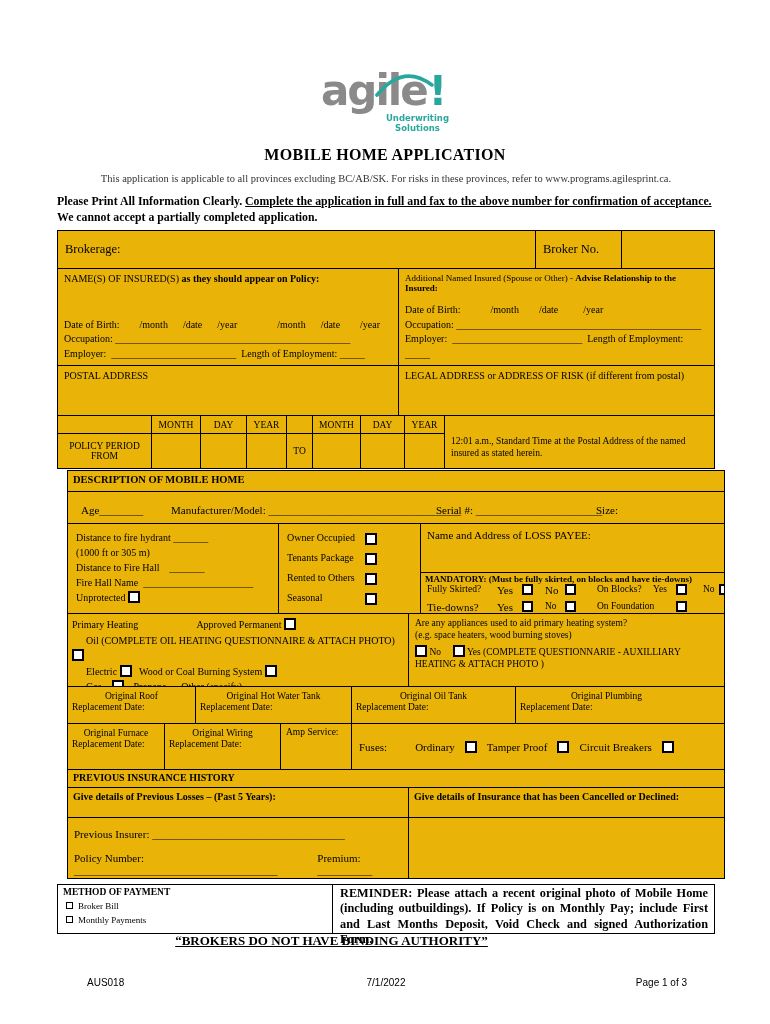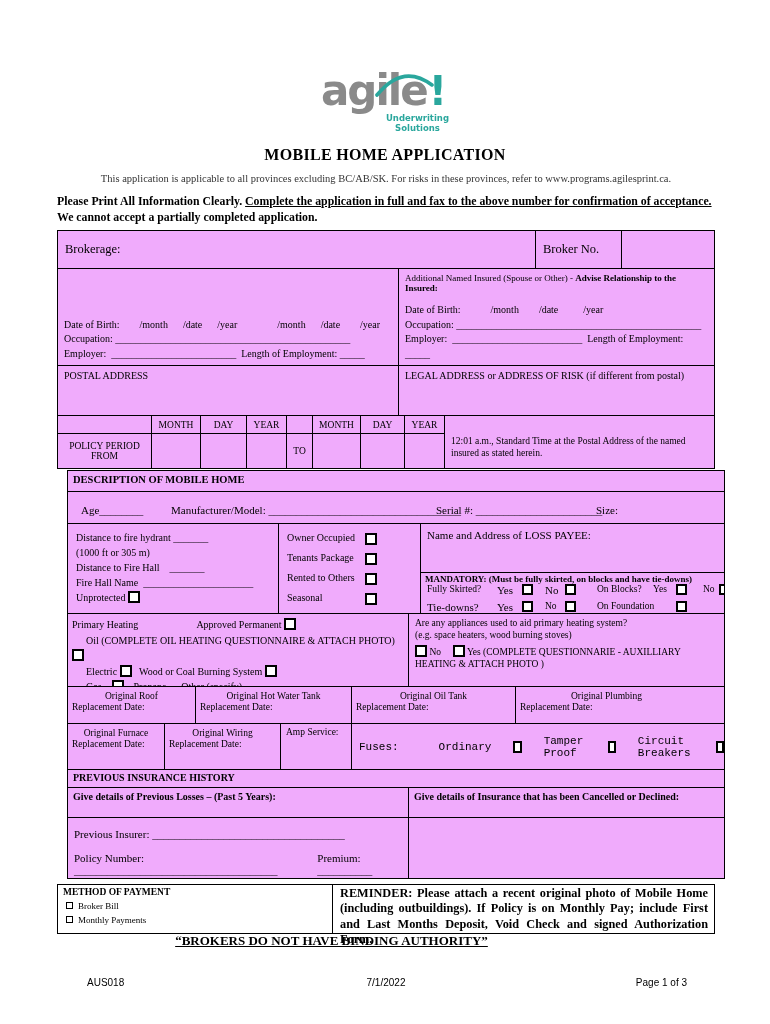--- a/index.html
+++ b/index.html
@@ -25,21 +25,21 @@
     font-family:"DejaVu Sans", sans-serif; font-weight:bold; font-size:8.5px;
     line-height:1.15; color:#2aa79d; }
 
   
   .doc-title { left:0; top:146px; width:770px; text-align:center;
     font-weight:bold; font-size:16px; letter-spacing:.3px; }
   .intro { left:57px; top:173px; width:658px; text-align:center; font-size:10.5px; color:#333; }
   .instructions { left:57px; top:194px; width:660px; font-weight:bold; font-size:11.8px; line-height:1.32; }
 
   
-  .tbl { border:1px solid #000; width:658px; background:#f0abfc; }
+  .tbl { border:1px solid #000; width:658px; background:#eab308; }
   .row { display:grid; border-bottom:1px solid #000; }
   .row:last-child { border-bottom:none; }
   .cell { border-right:1px solid #000; position:relative; overflow:hidden; }
   .cell.last { border-right:none; }
 
   
   .cb { display:inline-block; width:12px; height:12px; border:2px solid #000;
         background:#fff; vertical-align:-2px; }
   .cbs { display:inline-block; width:7px; height:7px; border:1px solid #000;
         background:#fff; vertical-align:0px; margin-right:5px; }
@@ -83,21 +83,21 @@
   .t2-heat { grid-template-columns:341px 1fr; height:73px; }
   .heat-cell { padding:3px 4px 0 4px; font-size:10px; line-height:1.55; }
   .heat-l1 .gap1 { display:inline-block; width:58px; }
   .heat-ind { text-indent:14px; }
   .app-cell { padding:3px 6px 0 6px; font-size:9.5px; line-height:1.3; }
   .t2-rep1 { grid-template-columns:128px 156px 164px 1fr; height:37px; }
   .t2-rep2 { grid-template-columns:97px 116px 71px 1fr; height:46px; }
   .rep-title { text-align:center; font-size:9.5px; padding-top:4px; }
   .rep-sub { font-size:9.5px; padding:1px 0 0 4px; }
   .amp { font-size:9.5px; padding:3px 0 0 5px; }
-  .fuse-cell { display:flex; align-items:center; font-size:11px; gap:22px; padding-left:7px;font-family:Liberation Mono, monospace; }
+  .fuse-cell { display:flex; align-items:center; font-size:11px; gap:10px; padding-left:7px; }
   .fuse-cell .lbl1 { margin-right:18px; }
   .t2-hist-hdr { height:17px; padding:2px 5px 0 5px; font-weight:bold; font-size:10px; }
   .t2-give { grid-template-columns:341px 1fr; height:30px; }
   .give { padding:3px 5px; font-weight:bold; font-size:10px; }
   .t2-prev { grid-template-columns:341px 1fr; height:60px; }
   .prev-cell { padding:10px 6px 0 6px; font-size:11px; }
   .prev-l2 { margin-top:12px; display:flex; gap:18px; }
 
   
   .payrow { left:57px; top:884px; width:658px; display:grid; grid-template-columns:276px 1fr; }
@@ -140,20 +140,21 @@
   <div class="abs tbl t1">
 
     <div class="row t1-broker">
       <div class="cell">Brokerage:</div>
       <div class="cell">Broker No.</div>
       <div class="cell last"></div>
     </div>
 
     <div class="row t1-insured">
       <div class="cell ins-cell">
+        <div class="ins-title"><span>NAME(S) OF INSURED(S) </span><span class="b">as they should appear on Policy:</span></div>
         <div class="ins-lines">
           <div class="pre">Date of Birth:        /month      /date      /year                /month      /date        /year</div>
           <div class="pre">Occupation: _______________________________________________</div>
           <div class="pre">Employer:  _________________________  Length of Employment: _____</div>
         </div>
       </div>
       <div class="cell last ins-cell">
         <div class="ins-title-r"><span>Additional Named Insured (Spouse or Other) - </span><span class="b">Advise Relationship to the Insured:</span></div>
         <div class="ins-lines">
           <div class="pre">Date of Birth:            /month        /date          /year</div>

